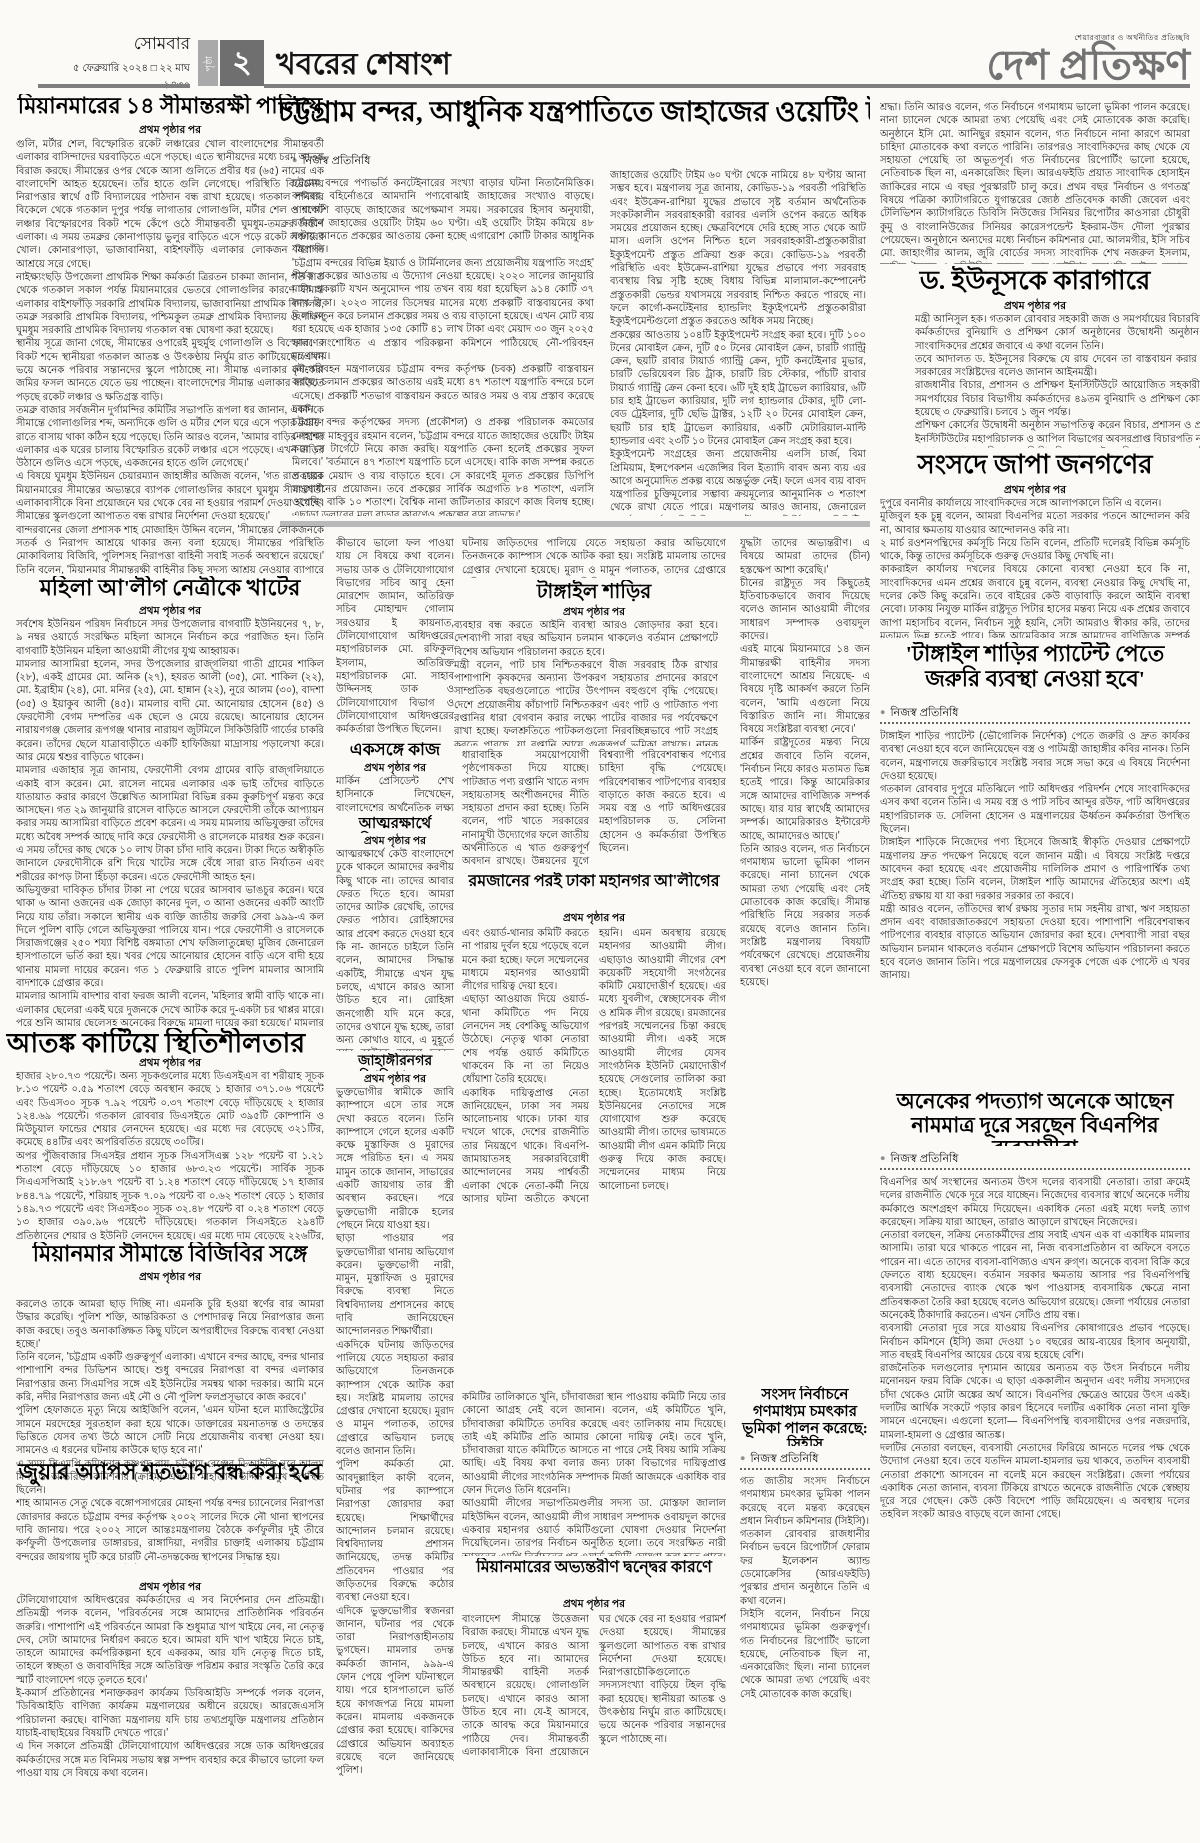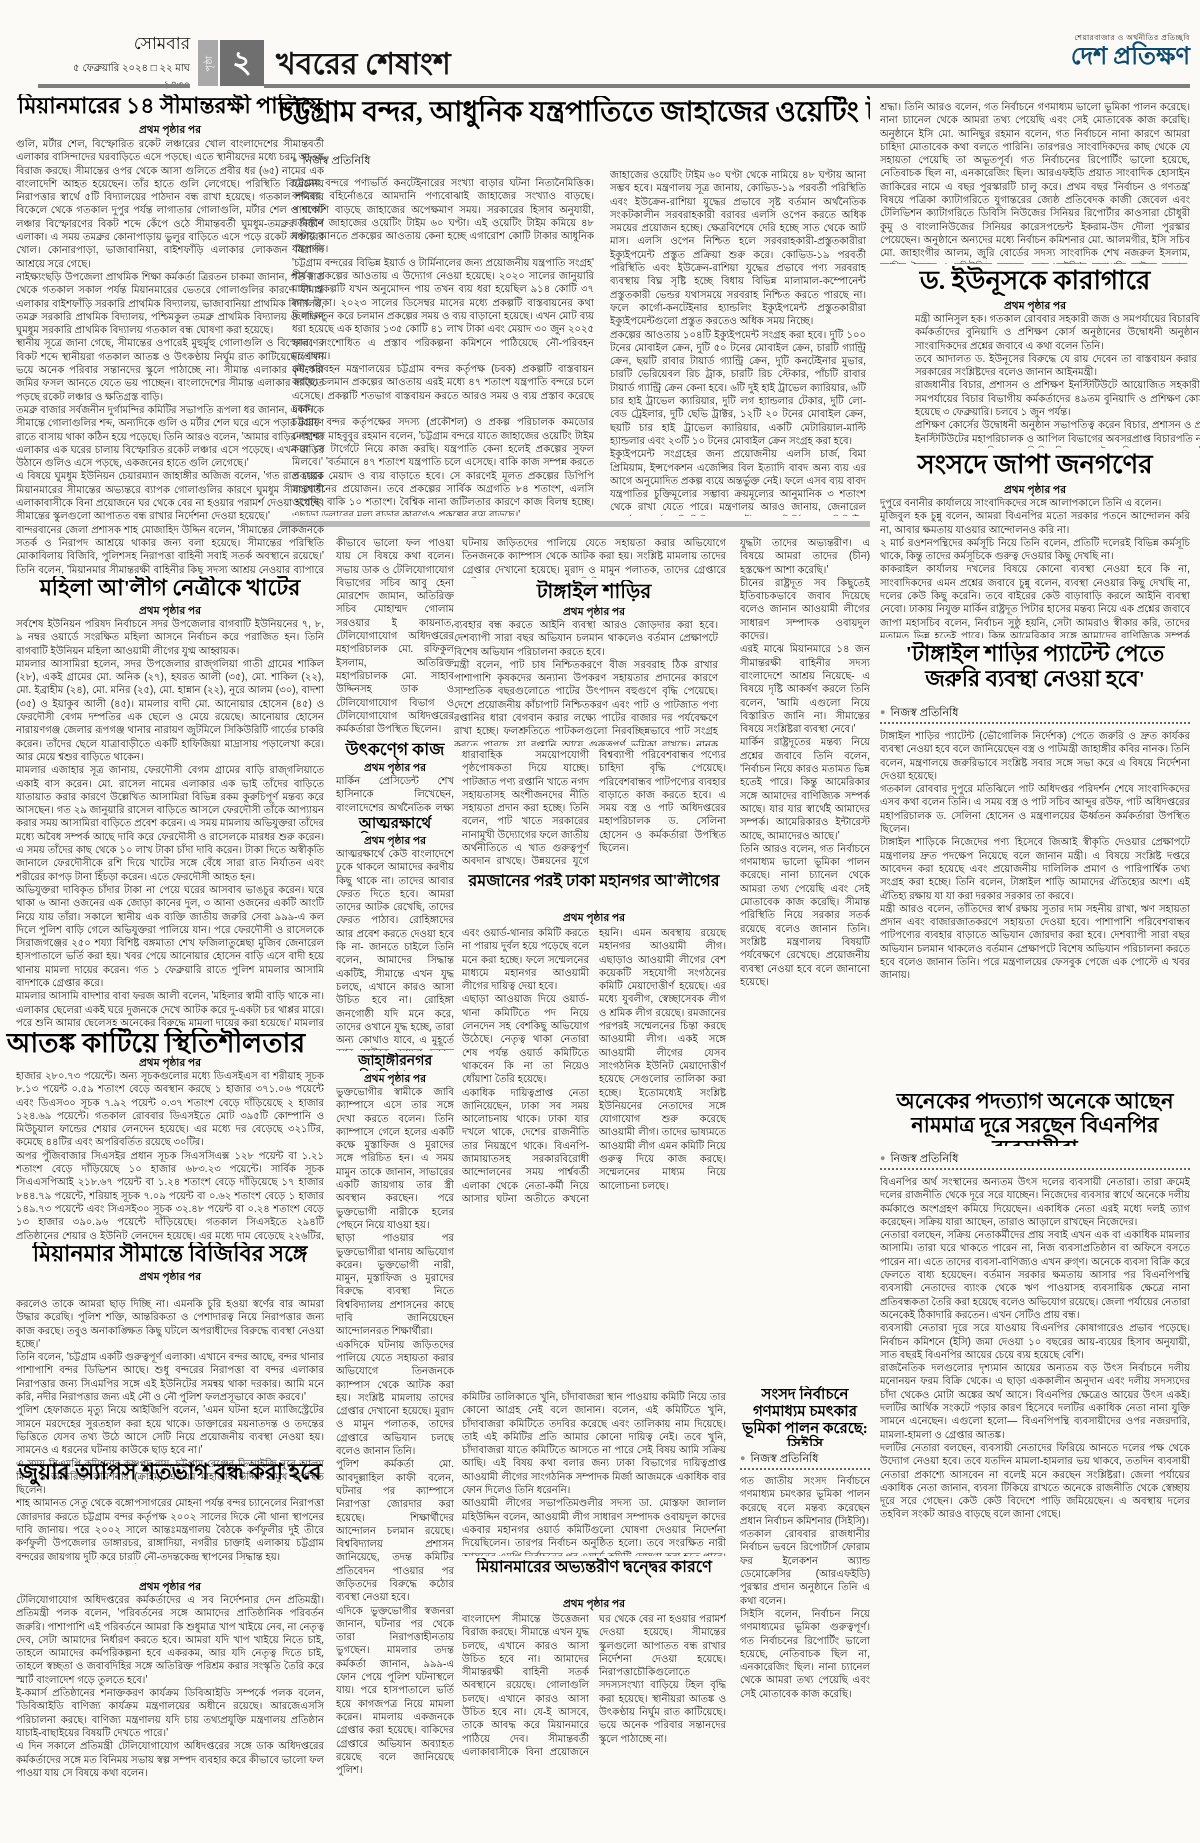--- a/index.html
+++ b/index.html
@@ -42,21 +42,21 @@
 </div>
 <div class="abs badge-dark" style="left:220px;top:40px;width:44px;height:46px;font-size:30px;font-weight:bold;">
   <span>২</span>
 </div>
 
 <div class="abs" style="left:276px;top:40px;font-size:30px;font-weight:bold;font-family:Liberation Serif, serif;">খবরের শেষাংশ</div>
 <div class="abs rule" style="left:264px;top:84px;width:926px;height:4px;"></div>
 
 <div class="abs" style="left:940px;top:32px;width:250px;text-align:right;">
   <div style="font-size:7.5px;letter-spacing:.5px;color:#222;">শেয়ারবাজার ও অর্থনীতির প্রতিচ্ছবি</div>
-  <div style="font-size:24px;font-weight:900;line-height:1.05;color:#0c4a6e;font-family:'Liberation Serif','DejaVu Serif',serif;">দেশ প্রতিক্ষণ</div>
+  <div style="font-size:41px;font-weight:900;line-height:1.05;color:#737373;font-family:'Liberation Serif','DejaVu Serif',serif;">দেশ প্রতিক্ষণ</div>
 </div>
 
 <div class="abs hd" style="left:278px;top:96px;width:592px;height:42px;font-size:28px;white-space:nowrap;">চট্টগ্রাম বন্দর, আধুনিক যন্ত্রপাতিতে জাহাজের ওয়েটিং টাইম কমবে ১২ ঘণ্টা</div>
 <div class="abs byline" style="left:292px;top:152px;width:200px;"><span class="bullet">●</span><span>নিজস্ব প্রতিনিধি</span></div>
 <div class="abs j" style="left:292px;top:176px;width:302px;height:340px;">চট্টগ্রাম বন্দরে পণ্যভর্তি কনটেইনারের সংখ্যা বাড়ার ঘটনা নিত্যনৈমিত্তিক। বন্দরের বহির্নোঙরে আমদানি পণ্যবোঝাই জাহাজের সংখ্যাও বাড়ছে। পাশাপাশি বাড়ছে জাহাজের অপেক্ষমাণ সময়। সরকারের হিসাব অনুযায়ী, বর্তমানে জাহাজের ওয়েটিং টাইম ৬০ ঘণ্টা। এই ওয়েটিং টাইম কমিয়ে ৪৮ ঘণ্টায় আনতে প্রকল্পের আওতায় কেনা হচ্ছে এগারোশ কোটি টাকার আধুনিক যন্ত্রপাতি।
 'চট্টগ্রাম বন্দরের বিভিন্ন ইয়ার্ড ও টার্মিনালের জন্য প্রয়োজনীয় যন্ত্রপাতি সংগ্রহ' শীর্ষক প্রকল্পের আওতায় এ উদ্যোগ নেওয়া হয়েছে। ২০২০ সালের জানুয়ারি মাসে প্রকল্পটি যখন অনুমোদন পায় তখন ব্যয় ধরা হয়েছিল ৯১৪ কোটি ৩৭ লাখ টাকা। ২০২৩ সালের ডিসেম্বর মাসের মধ্যে প্রকল্পটি বাস্তবায়নের কথা ছিল। নতুন করে চলমান প্রকল্পের সময় ও ব্যয় বাড়ানো হয়েছে। এখন মোট ব্যয় ধরা হয়েছে এক হাজার ১৩৫ কোটি ৪১ লাখ টাকা এবং মেয়াদ ৩০ জুন ২০২৫ সাল। সংশোধিত এ প্রস্তাব পরিকল্পনা কমিশনে পাঠিয়েছে নৌ-পরিবহন মন্ত্রণালয়।
 নৌ-পরিবহন মন্ত্রণালয়ের চট্টগ্রাম বন্দর কর্তৃপক্ষ (চবক) প্রকল্পটি বাস্তবায়ন করছে। চলমান প্রকল্পের আওতায় এরই মধ্যে ৪৭ শতাংশ যন্ত্রপাতি বন্দরে চলে এসেছে। প্রকল্পটি শতভাগ বাস্তবায়ন করতে আরও সময় ও ব্যয় প্রস্তাব করেছে চবক।
 চট্টগ্রাম বন্দর কর্তৃপক্ষের সদস্য (প্রকৌশল) ও প্রকল্প পরিচালক কমডোর মোহাম্মদ মাহবুবুর রহমান বলেন, 'চট্টগ্রাম বন্দরে যাতে জাহাজের ওয়েটিং টাইম কমে সে টার্গেটে নিয়ে কাজ করছি। যন্ত্রপাতি কেনা হলেই প্রকল্পের সুফল মিলবে।' 'বর্তমানে ৪৭ শতাংশ যন্ত্রপাতি চলে এসেছে। বাকি কাজ সম্পন্ন করতে প্রকল্পের মেয়াদ ও ব্যয় বাড়াতে হবে। সে কারণেই মূলত প্রকল্পের ডিপিপি সংশোধনের প্রয়োজন। তবে প্রকল্পের সার্বিক অগ্রগতি ৮৪ শতাংশ, এলসি ওপেনিং বাকি ১০ শতাংশ। বৈশ্বিক নানা জটিলতার কারণে কাজ বিলম্ব হচ্ছে। এছাড়া ডলারের মূল্য বাড়ার কারণেও প্রকল্পের ব্যয় বাড়ছে।'
 নৌ-পরিবহন মন্ত্রণালয় জানায়, প্রকল্পটির মূল উদ্দেশ্য চট্টগ্রাম বন্দরের কার্গো/কনটেইনার হ্যান্ডলিং ইক্যুইপমেন্টের পর্যাপ্ততা নিশ্চিতকরণের মাধ্যমে সক্ষমতা বাড়ানো। এটা হলে কার্গো/কনটেইনার হ্যান্ডলিং ইক্যুইপমেন্টের পর্যাপ্ততা ৭০ শতাংশ থেকে ৮০ শতাংশে উন্নীত হবে। বন্দরের নিউমুরিং কনটেইনার টার্মিনালে (এনসিটি) গ্যান্ট্রি ক্রেনের চাহিদা শতভাগ পূরণ এবং</div>
 <div class="abs j" style="left:610px;top:168px;width:256px;height:348px;">জাহাজের ওয়েটিং টাইম ৬০ ঘণ্টা থেকে নামিয়ে ৪৮ ঘণ্টায় আনা সম্ভব হবে। মন্ত্রণালয় সূত্র জানায়, কোভিড-১৯ পরবর্তী পরিস্থিতি এবং ইউক্রেন-রাশিয়া যুদ্ধের প্রভাবে সৃষ্ট বর্তমান অর্থনৈতিক সংকটকালীন সরবরাহকারী বরাবর এলসি ওপেন করতে অধিক সময়ের প্রয়োজন হচ্ছে। ক্ষেত্রবিশেষে দেরি হচ্ছে সাত থেকে আট মাস। এলসি ওপেন নিশ্চিত হলে সরবরাহকারী-প্রস্তুতকারীরা ইক্যুইপমেন্ট প্রস্তুত প্রক্রিয়া শুরু করে। কোভিড-১৯ পরবর্তী পরিস্থিতি এবং ইউক্রেন-রাশিয়া যুদ্ধের প্রভাবে পণ্য সরবরাহ ব্যবস্থায় বিঘ্ন সৃষ্টি হচ্ছে বিধায় বিভিন্ন মালামাল-কম্পোনেন্ট প্রস্তুতকারী ভেন্ডর যথাসময়ে সরবরাহ নিশ্চিত করতে পারছে না। ফলে কার্গো-কনটেইনার হ্যান্ডলিং ইক্যুইপমেন্ট প্রস্তুতকারীরা ইক্যুইপমেন্টগুলো প্রস্তুত করতেও অধিক সময় নিচ্ছে।
@@ -96,21 +96,21 @@
 শাহ আমানত সেতু থেকে বঙ্গোপসাগরের মোহনা পর্যন্ত বন্দর চ্যানেলের নিরাপত্তা জোরদার করতে চট্টগ্রাম বন্দর কর্তৃপক্ষ ২০০২ সালের দিকে নৌ থানা স্থাপনের দাবি জানায়। পরে ২০০২ সালে আন্তঃমন্ত্রণালয় বৈঠকে কর্ণফুলীর দুই তীরে কর্ণফুলী উপজেলার ডাঙ্গারচর, রাঙ্গাদিয়া, নগরীর চাক্তাই এলাকায় চট্টগ্রাম বন্দরের জায়গায় দুটি করে চারটি নৌ-তদন্তকেন্দ্র স্থাপনের সিদ্ধান্ত হয়।
 ২০১৩ সালে নৌ-পুলিশ প্রতিষ্ঠার পর বন্দর কর্তৃপক্ষ একটি তদন্তকেন্দ্রের জন্য ডাঙ্গারচরে নদীর পাশে জায়গা বরাদ্দ দেয়। সেখানে দোতলা ভবন নির্মাণ হয়েছে। কর্ণফুলী শাহ আমানত সেতু থেকে কর্ণফুলী নদীর মোহনা পর্যন্ত দস্যুতা, চুরিসহ বিভিন্ন অপরাধ দমনে কাজ করবে সিএমপি। নৌ পুলিশ তাদের আওতায় থাকা এলাকায় টহলসহ বিভিন্ন কার্যক্রম পরিচালনা করবে।</div>
 
 <div class="abs hd" style="left:16px;top:1460px;width:308px;height:26px;font-size:22px;">জুয়ার অ্যাপস শতভাগ বন্ধ করা হবে</div>
 <div class="abs kick" style="left:16px;top:1579px;width:308px;">প্রথম পৃষ্ঠার পর</div>
 <div class="abs j" style="left:16px;top:1593px;width:308px;height:232px;">টেলিযোগাযোগ অধিদপ্তরের কর্মকর্তাদের এ সব নির্দেশনার দেন প্রতিমন্ত্রী। প্রতিমন্ত্রী পলক বলেন, 'পরিবর্তনের সঙ্গে আমাদের প্রাতিষ্ঠানিক পরিবর্তন জরুরি। পাশাপাশি এই পরিবর্তনে আমরা কি শুধুমাত্র খাপ খাইয়ে নেব, না নেতৃত্ব দেব, সেটা আমাদের নির্ধারণ করতে হবে। আমরা যদি খাপ খাইয়ে নিতে চাই, তাহলে আমাদের কর্মপরিকল্পনা হবে একরকম, আর যদি নেতৃত্ব দিতে চাই, তাহলে স্বচ্ছতা ও জবাবদিহির সঙ্গে অতিরিক্ত পরিশ্রম করার সংস্কৃতি তৈরি করে স্মার্ট বাংলাদেশ গড়ে তুলতে হবে।'
 ই-কমার্স প্রতিষ্ঠানের শনাক্তকরণ কার্যক্রম ডিবিআইডি সম্পর্কে পলক বলেন, 'ডিবিআইডি বাণিজ্য কার্যক্রম মন্ত্রণালয়ের অধীনে রয়েছে। আরজেএসসি পরিচালনা করছে। বাণিজ্য মন্ত্রণালয় যদি চায় তথ্যপ্রযুক্তি মন্ত্রণালয় প্রতিষ্ঠান যাচাই-বাছাইয়ের বিষয়টি দেখতে পারে।'
 এ দিন সকালে প্রতিমন্ত্রী টেলিযোগাযোগ অধিদপ্তরের সঙ্গে ডাক অধিদপ্তরের কর্মকর্তাদের সঙ্গে মত বিনিময় সভায় স্বল্প সম্পদ ব্যবহার করে কীভাবে ভালো ফল পাওয়া যায় সে বিষয়ে কথা বলেন।</div>
 
 <div class="abs j" style="left:336px;top:536px;width:118px;height:200px;">কীভাবে ভালো ফল পাওয়া যায় সে বিষয়ে কথা বলেন। সভায় ডাক ও টেলিযোগাযোগ বিভাগের সচিব আবু হেনা মোরশেদ জামান, অতিরিক্ত সচিব মোহাম্মদ গোলাম সরওয়ার ই কায়নাত, টেলিযোগাযোগ অধিদপ্তরের মহাপরিচালক মো. রফিকুল ইসলাম, অতিরিক্ত মহাপরিচালক মো. সাহাব উদ্দিনসহ ডাক ও টেলিযোগাযোগ বিভাগ ও টেলিযোগাযোগ অধিদপ্তরের কর্মকর্তারা উপস্থিত ছিলেন।</div>
-<div class="abs hd" style="left:336px;top:740px;width:118px;height:20px;font-size:17px;">উৎকণ্গে কাজ</div>
+<div class="abs hd" style="left:336px;top:740px;width:118px;height:20px;font-size:17px;">একসঙ্গে কাজ</div>
 <div class="abs kick" style="left:336px;top:760px;width:118px;">প্রথম পৃষ্ঠার পর</div>
 <div class="abs j" style="left:336px;top:774px;width:118px;height:38px;">মার্কিন প্রেসিডেন্ট শেখ হাসিনাকে লিখেছেন, বাংলাদেশের অর্থনৈতিক লক্ষ্য অর্জনে সহযোগিতা করার বিষয়ে যুক্তরাষ্ট্র প্রতিশ্রুতিবদ্ধ। বাংলাদেশের সঙ্গে আমাদের ভাগ করা অবাধ ও উন্মুক্ত ইন্দো-প্যাসিফিক ভিশনের অংশীদারত্বে কাজ করতে চাই।</div>
 <div class="abs hd" style="left:336px;top:815px;width:118px;height:18px;font-size:15px;">আত্মরক্ষার্থে মিয়ানমারের</div>
 <div class="abs kick" style="left:336px;top:833px;width:118px;">প্রথম পৃষ্ঠার পর</div>
 <div class="abs j" style="left:336px;top:847px;width:118px;height:204px;">আত্মরক্ষার্থে কেউ বাংলাদেশে ঢুকে থাকলে আমাদের করণীয় কিছু থাকে না। তাদের আবার ফেরত দিতে হবে। আমরা তাদের আটক রেখেছি, তাদের ফেরত পাঠাব। রোহিঙ্গাদের আর প্রবেশ করতে দেওয়া হবে কি না- জানতে চাইলে তিনি বলেন, আমাদের সিদ্ধান্ত একটিই, সীমান্তে এখন যুদ্ধ চলছে, এখানে কারও আসা উচিত হবে না। রোহিঙ্গা জনগোষ্ঠী যদি মনে করে, তাদের ওখানে যুদ্ধ হচ্ছে, তারা অন্য কোথাও যাবে, এ মুহূর্তে আর কাউকে আমরা ঢুকতে দেব না। স্বরাষ্ট্রমন্ত্রী বলেন, মানবাধিকারের প্রশ্ন এখন আসবে না, কারণ যুদ্ধ চলছে। গোলাগুলি চলছে। এখানে কারও আসা উচিত হবে না। যে-ই আসবে, তাকে আবদ্ধ করে মিয়ানমারে পাঠিয়ে দেব।</div>
 <div class="abs hd" style="left:336px;top:1053px;width:118px;height:18px;font-size:14px;">জাহাঙ্গীরনগর বিশ্ববিদ্যালয়ে</div>
 <div class="abs kick" style="left:336px;top:1071px;width:118px;">প্রথম পৃষ্ঠার পর</div>
 <div class="abs j" style="left:336px;top:1085px;width:118px;height:756px;">ভুক্তভোগীর স্বামীকে জাবি ক্যাম্পাসে এসে তার সঙ্গে দেখা করতে বলেন। তিনি ক্যাম্পাসে গেলে হলের একটি কক্ষে মুস্তাফিজ ও মুরাদের সঙ্গে পরিচিত হন। এ সময় মামুন তাকে জানান, সাভারের একটি জায়গায় তার স্ত্রী অবস্থান করছেন। পরে ভুক্তভোগী নারীকে হলের পেছনে নিয়ে যাওয়া হয়।
 ছাড়া পাওয়ার পর ভুক্তভোগীরা থানায় অভিযোগ করেন। ভুক্তভোগী নারী, মামুন, মুস্তাফিজ ও মুরাদের বিরুদ্ধে ব্যবস্থা নিতে বিশ্ববিদ্যালয় প্রশাসনের কাছে দাবি জানিয়েছেন আন্দোলনরত শিক্ষার্থীরা।
 একদিকে ঘটনায় জড়িতদের পালিয়ে যেতে সহায়তা করার অভিযোগে তিনজনকে ক্যাম্পাস থেকে আটক করা হয়। সংশ্লিষ্ট মামলায় তাদের গ্রেপ্তার দেখানো হয়েছে। মুরাদ ও মামুন পলাতক, তাদের গ্রেপ্তারে অভিযান চলছে বলেও জানান তিনি।

